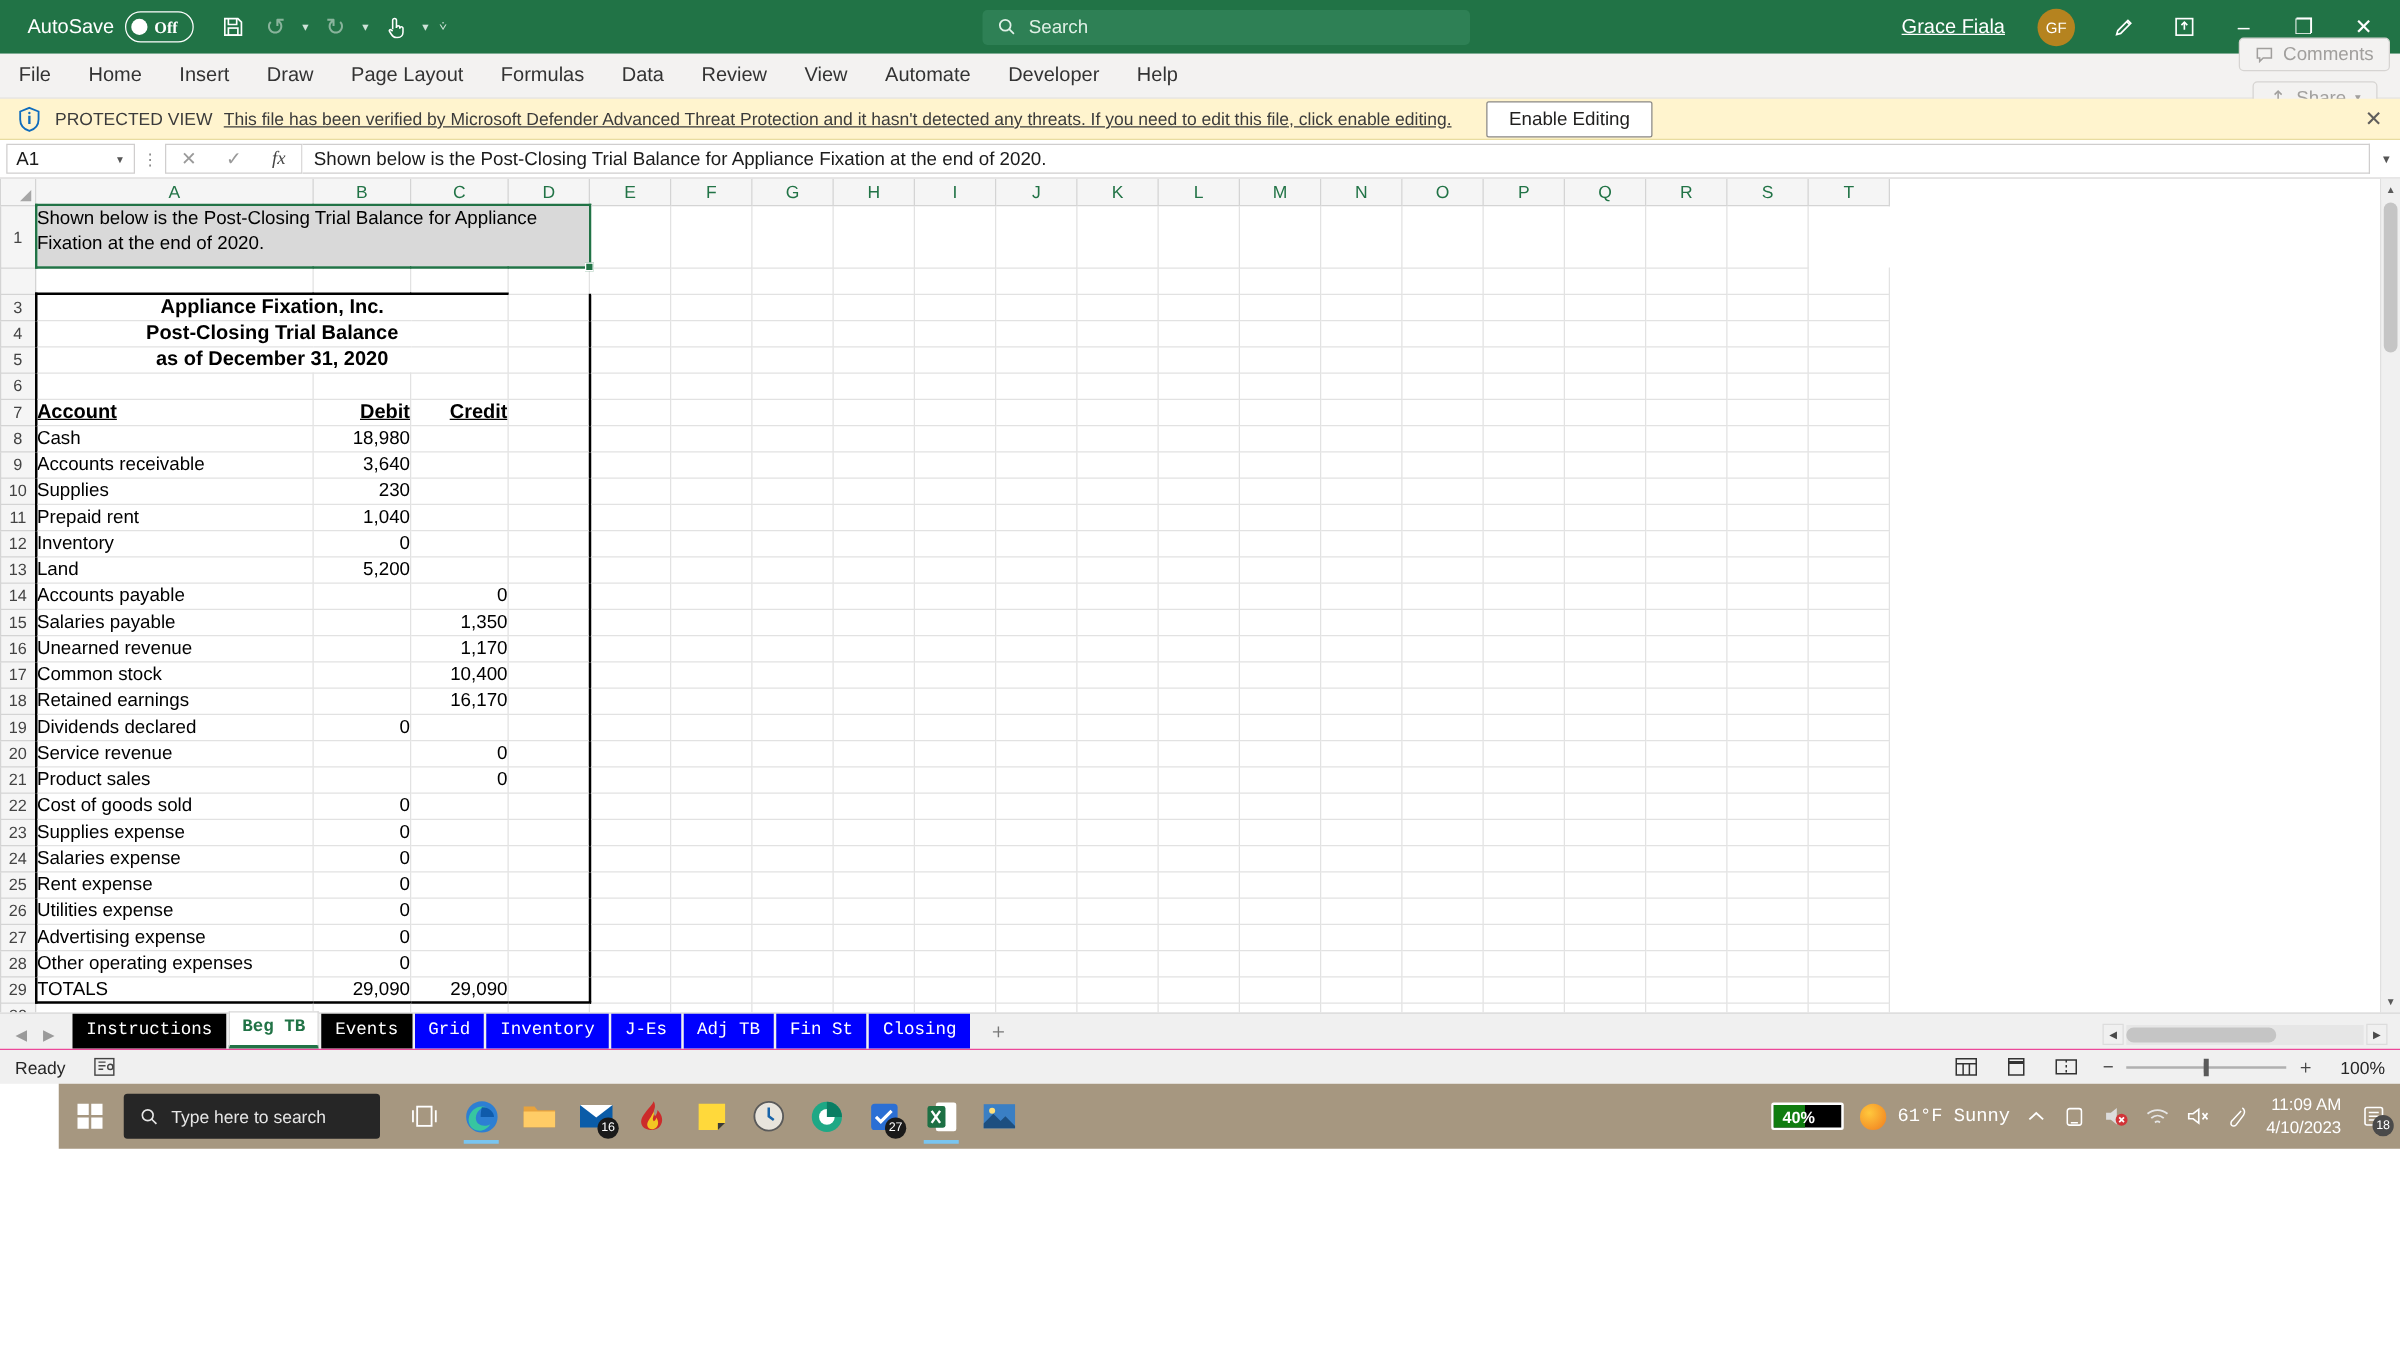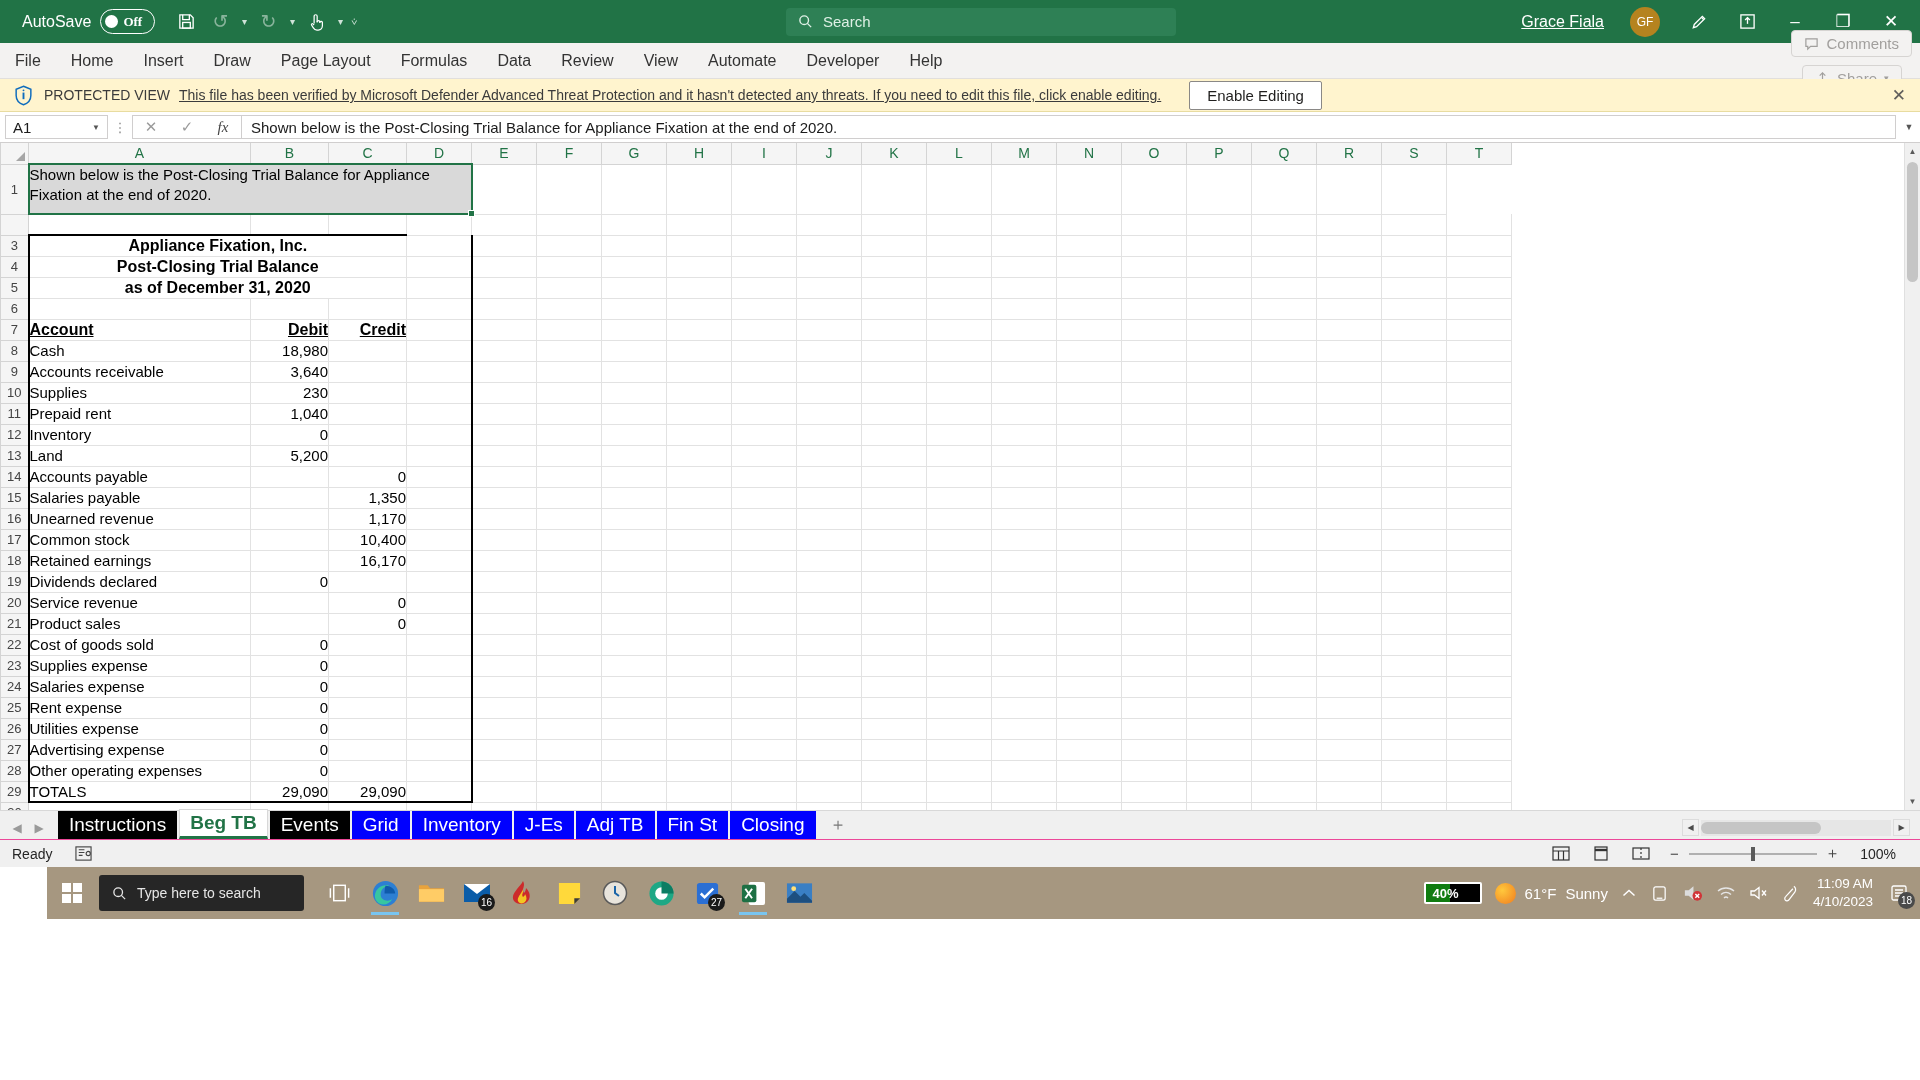--- a/index.html
+++ b/index.html
@@ -184,22 +184,22 @@
 
   
   .tabbar {
     height: 29px; background: #f0f0f0; display: flex; align-items: flex-end;
     position: relative; border-top: 1px solid #d8d8d8;
   }
   .tabnav { display: flex; align-items: center; margin-left: 6px; margin-bottom: 4px; }
   .tabnav span { width: 22px; text-align: center; color: #9a9a9a; font-size: 12px; }
   .tabs { display: flex; align-items: flex-end; gap: 2px; margin-left: 8px; }
   .tab {
-    font-size: 19px; padding: 3px 10px 4px 10px; line-height: 19px;
-    border: 1px solid transparent; white-space: nowrap;
+    font-size: 14px; padding: 3px 10px 4px 10px; line-height: 19px;
+    border: 1px solid transparent; white-space: nowrap; font-family: Liberation Mono, monospace;
   }
   .tab.active {
     background: #ffffff; color: #217346; font-weight: bold;
     border-bottom: 3px solid #217346; border-left:1px solid #d8d8d8;
     border-right:1px solid #d8d8d8; border-top:1px solid #d8d8d8;
   }
   .addsheet { margin-left: 14px; margin-bottom: 3px; color: #787878; font-size: 17px; }
   .tab-hscroll {
     position: absolute; right: 10px; bottom: 3px;
     display: flex; align-items: center; gap: 2px;
@@ -223,21 +223,21 @@
   .rec-icon { margin-left: 22px; display: flex; }
   .status-right {
     position: absolute; right: 8px; display: flex; align-items: center; gap: 14px;
   }
   .viewbtn { width: 26px; height: 20px; display:flex; align-items:center; justify-content:center;}
   .zoom-slider { display: flex; align-items: center; gap: 8px; }
   .zs-minus, .zs-plus { font-size: 15px; color: #444; width: 13px; text-align: center; }
   .zs-track { width: 128px; height: 2px; background: #b0b0b0; position: relative; }
   .zs-knob { position: absolute; left: 62px; top: -6px; width: 4px; height: 14px; background: #5a5a5a; }
   .zs-mid { position:absolute; left: 62px; top: -3px; width: 1px; height: 8px; background: #999;}
-  .zoom-pct { width: 44px; text-align: right; margin-right: 16px;}
+  .zoom-pct { width: 44px; text-align: right; margin-right: 4px;}
 
   
   .taskbar {
     height: 52px; background: #a69780; display: flex; align-items: center;
     position: relative;
     margin-left: 47px;
   }
   .start {
     width: 50px; height: 52px; display: flex; align-items: center; justify-content: center;
   }
@@ -266,21 +266,21 @@
     position: absolute; right: 0; display: flex; align-items: center;
     gap: 13px; padding-right: 8px; color: #ffffff; font-size: 14px;
   }
   .battery-pill {
     background: #000; border: 2px solid #fff; border-radius: 2px;
     height: 22px; width: 58px; display: flex; align-items: center;
     position: relative; font-size: 13px; color: #fff; font-weight: bold;
   }
   .battery-fill { position: absolute; left: 0; top: 0; bottom: 0; width: 46%; background: #107c10; }
   .battery-pct { position: relative; z-index: 2; padding-left: 7px; }
-  .weather { display: flex; align-items: center; gap: 9px; font-size: 15px; }
+  .weather { display: flex; align-items: center; gap: 9px; font-size: 15px; font-family: Liberation Mono, monospace; }
   .sun { width: 21px; height: 21px; border-radius: 50%; background: radial-gradient(circle at 35% 35%, #ffc83d, #f07c1e); }
   .clock { text-align: right; line-height: 1.35; font-size: 13.5px; }
   .notif {
     width: 26px; height: 26px; position: relative; display:flex; align-items:center; justify-content:center;
   }
   .notif-badge {
     position: absolute; right: -3px; bottom: -3px; width: 17px; height: 17px;
     border-radius: 50%; background: #4a4a4a; color: #fff; font-size: 10px;
     display: flex; align-items: center; justify-content: center;
   }

